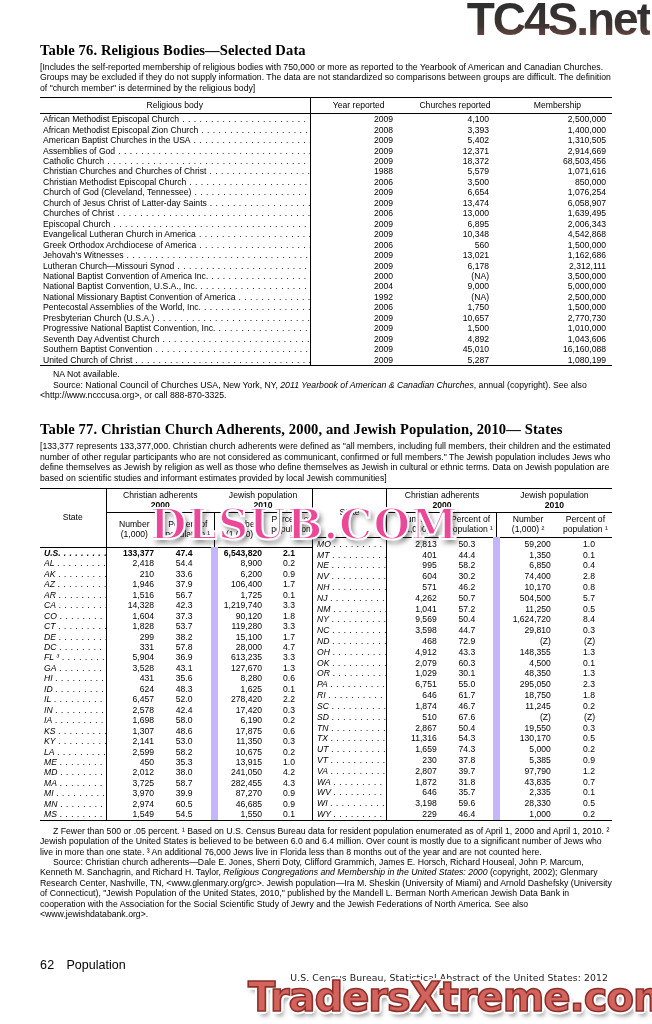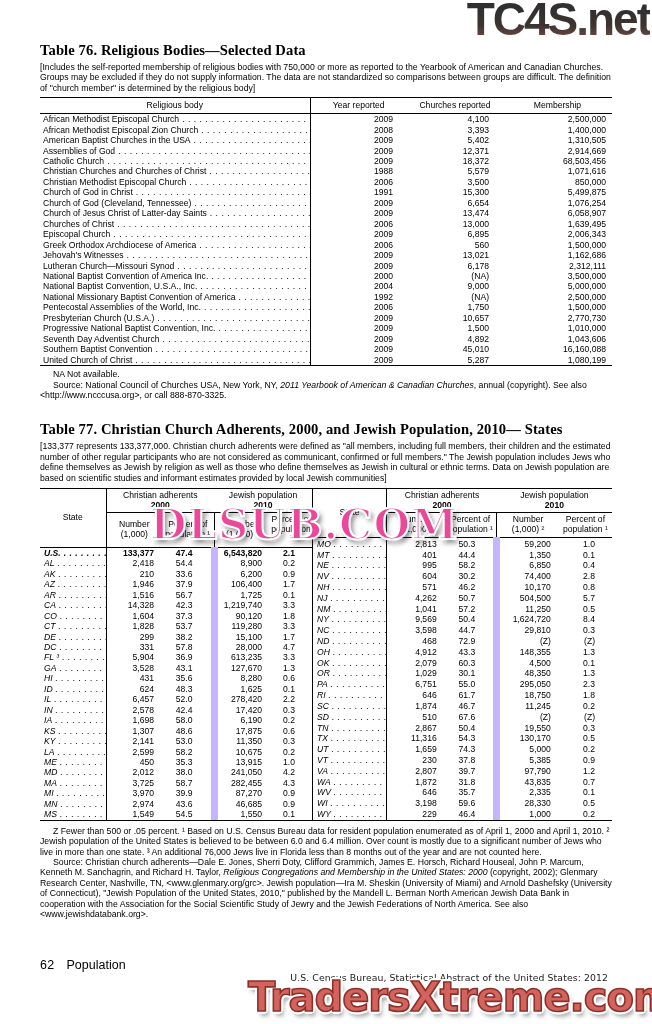--- a/index.html
+++ b/index.html
@@ -199,30 +199,20 @@
               <span class="t">Christian Methodist Episcopal Church</span>
             </div>
           </td>
           <td class="num c1">2006</td>
           <td class="num c2">3,500</td>
           <td class="num c3">850,000</td>
         </tr>
         <tr>
           <td class="rowlabel">
             <div class="lead">
-              <span class="t">Church of God in Christ</span>
-            </div>
-          </td>
-          <td class="num c1">1991</td>
-          <td class="num c2">15,300</td>
-          <td class="num c3">5,499,875</td>
-        </tr>
-        <tr>
-          <td class="rowlabel">
-            <div class="lead">
               <span class="t">Church of God (Cleveland, Tennessee)</span>
             </div>
           </td>
           <td class="num c1">2009</td>
           <td class="num c2">6,654</td>
           <td class="num c3">1,076,254</td>
         </tr>
         <tr>
           <td class="rowlabel">
             <div class="lead">
@@ -245,20 +235,30 @@
         </tr>
         <tr>
           <td class="rowlabel">
             <div class="lead">
               <span class="t">Episcopal Church</span>
             </div>
           </td>
           <td class="num c1">2009</td>
           <td class="num c2">6,895</td>
           <td class="num c3">2,006,343</td>
+        </tr>
+        <tr>
+          <td class="rowlabel">
+            <div class="lead">
+              <span class="t">Evangelical Lutheran Church in America</span>
+            </div>
+          </td>
+          <td class="num c1">2009</td>
+          <td class="num c2">10,348</td>
+          <td class="num c3">4,542,868</td>
         </tr>
         <tr>
           <td class="rowlabel">
             <div class="lead">
               <span class="t">Greek Orthodox Archdiocese of America</span>
             </div>
           </td>
           <td class="num c1">2006</td>
           <td class="num c2">560</td>
           <td class="num c3">1,500,000</td>
@@ -682,21 +682,21 @@
             <td class="num c3">87,270</td>
             <td class="num c4">0.9</td>
           </tr>
           <tr>
             <td class="rowlabel">
               <div class="lead">
                 <span class="t">MN</span>
               </div>
             </td>
             <td class="num c1">2,974</td>
-            <td class="num c2">43.6</td>
+            <td class="num c2">60.5</td>
             <td class="num c3">46,685</td>
             <td class="num c4">0.9</td>
           </tr>
           <tr>
             <td class="rowlabel">
               <div class="lead">
                 <span class="t">MS</span>
               </div>
             </td>
             <td class="num c1">1,549</td>

